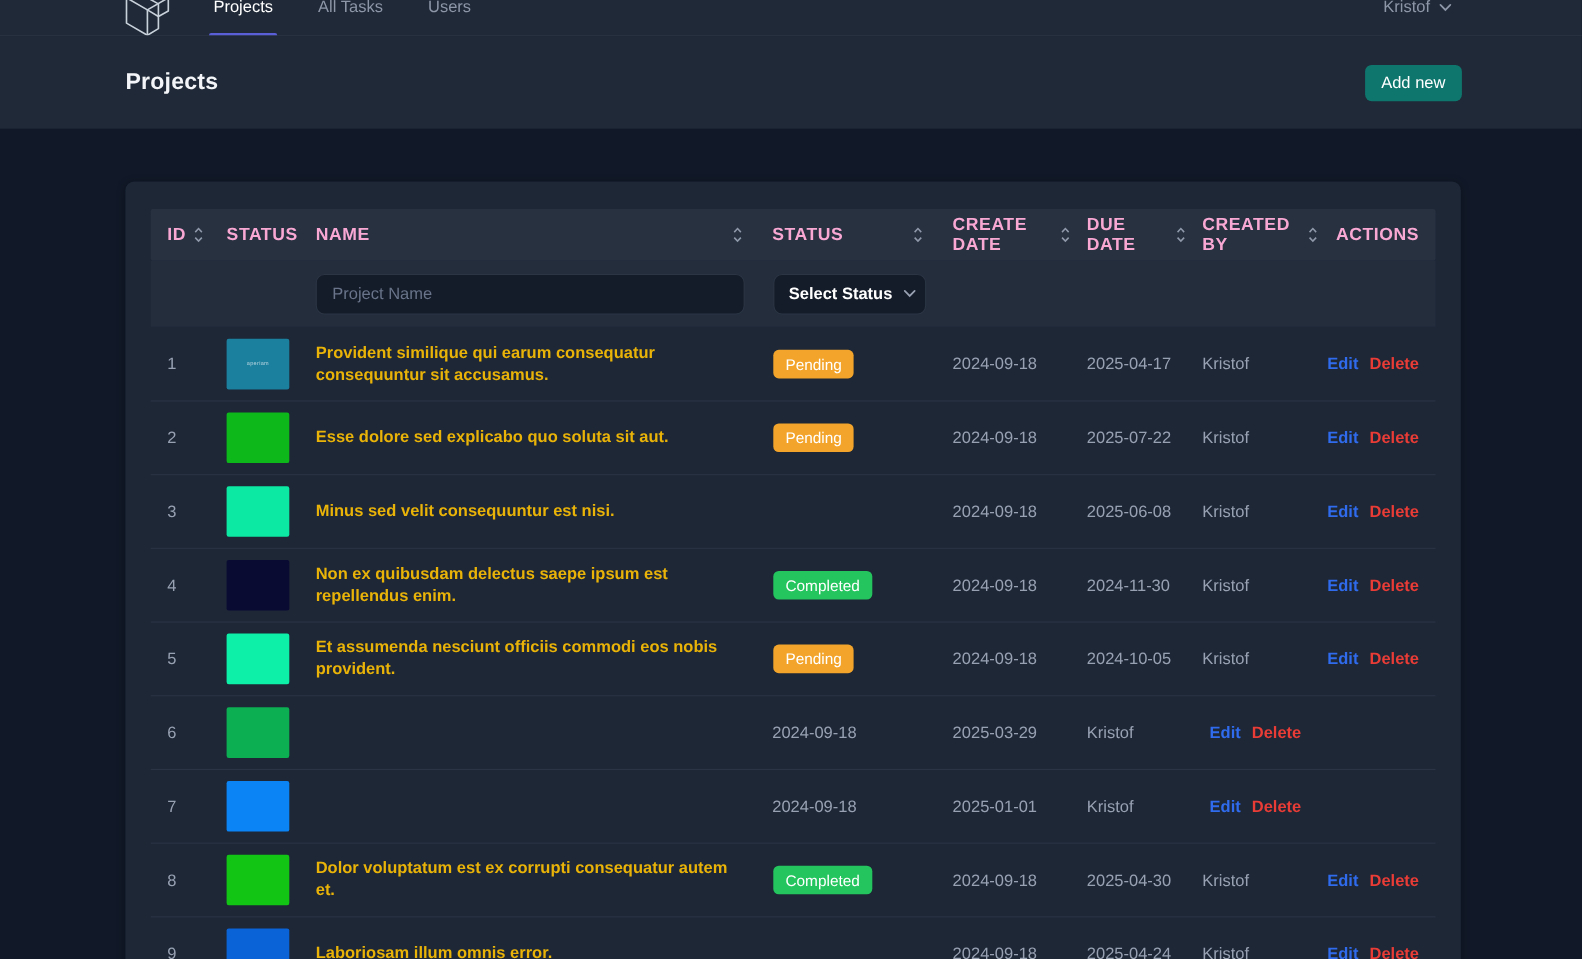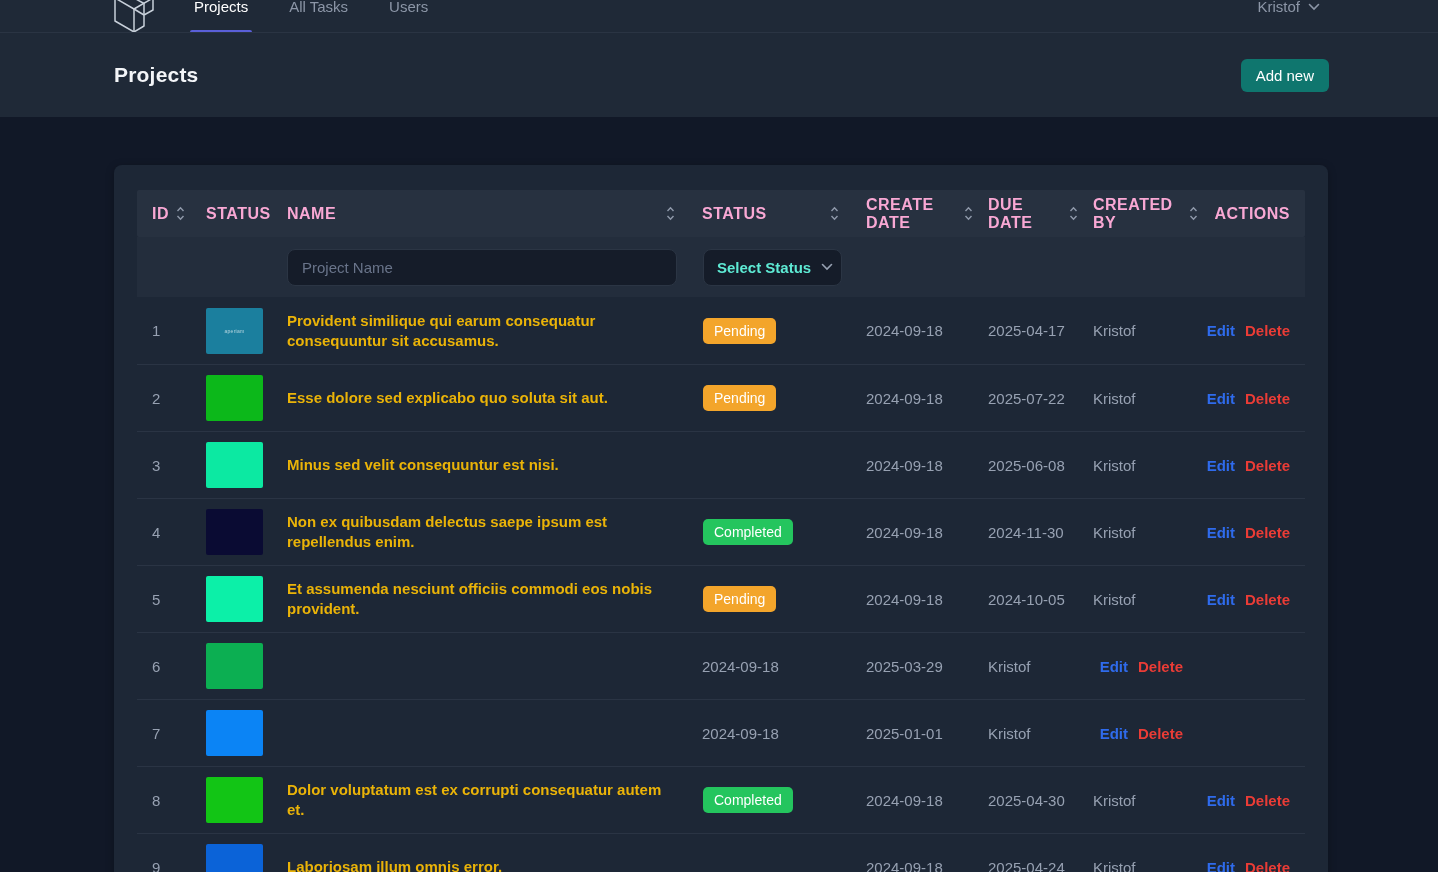--- a/index.html
+++ b/index.html
@@ -68,21 +68,21 @@
     border-radius:8px; color:#e7ebf0; font-size:15px; padding:0 14px;
     font-family:"Liberation Sans", sans-serif; margin-left:15px; outline:none;
   }
   .filter-input::placeholder { color:#69748a; }
   .filter-select {
     width:139px; height:37px; background:#151c29; border:1px solid #2b3544;
     border-radius:8px; margin-left:16px; display:flex; align-items:center;
     padding:0 8px 0 13px; cursor:pointer; overflow:hidden;
   }
   .filter-select .sel-label {
-    color:#5eead4; font-size:15px; font-weight:700; white-space:nowrap;
+    color:#ffffff; font-size:15px; font-weight:700; white-space:nowrap;
     overflow:hidden; flex:1;
   }
   
   .trow { height:67px; border-top:1px solid #2a3444; }
   .trow:first-child { border-top:none; }
   .cell { padding-left:15px; font-size:15px; color:#97a1b2; }
   .c-name { color:#eab308; font-weight:700; line-height:20px; padding-right:20px; }
   .thumb {
     width:57px; height:46px; border-radius:2px; display:flex; align-items:center;
     justify-content:center; font-size:5px; color:rgba(255,255,255,0.65);

